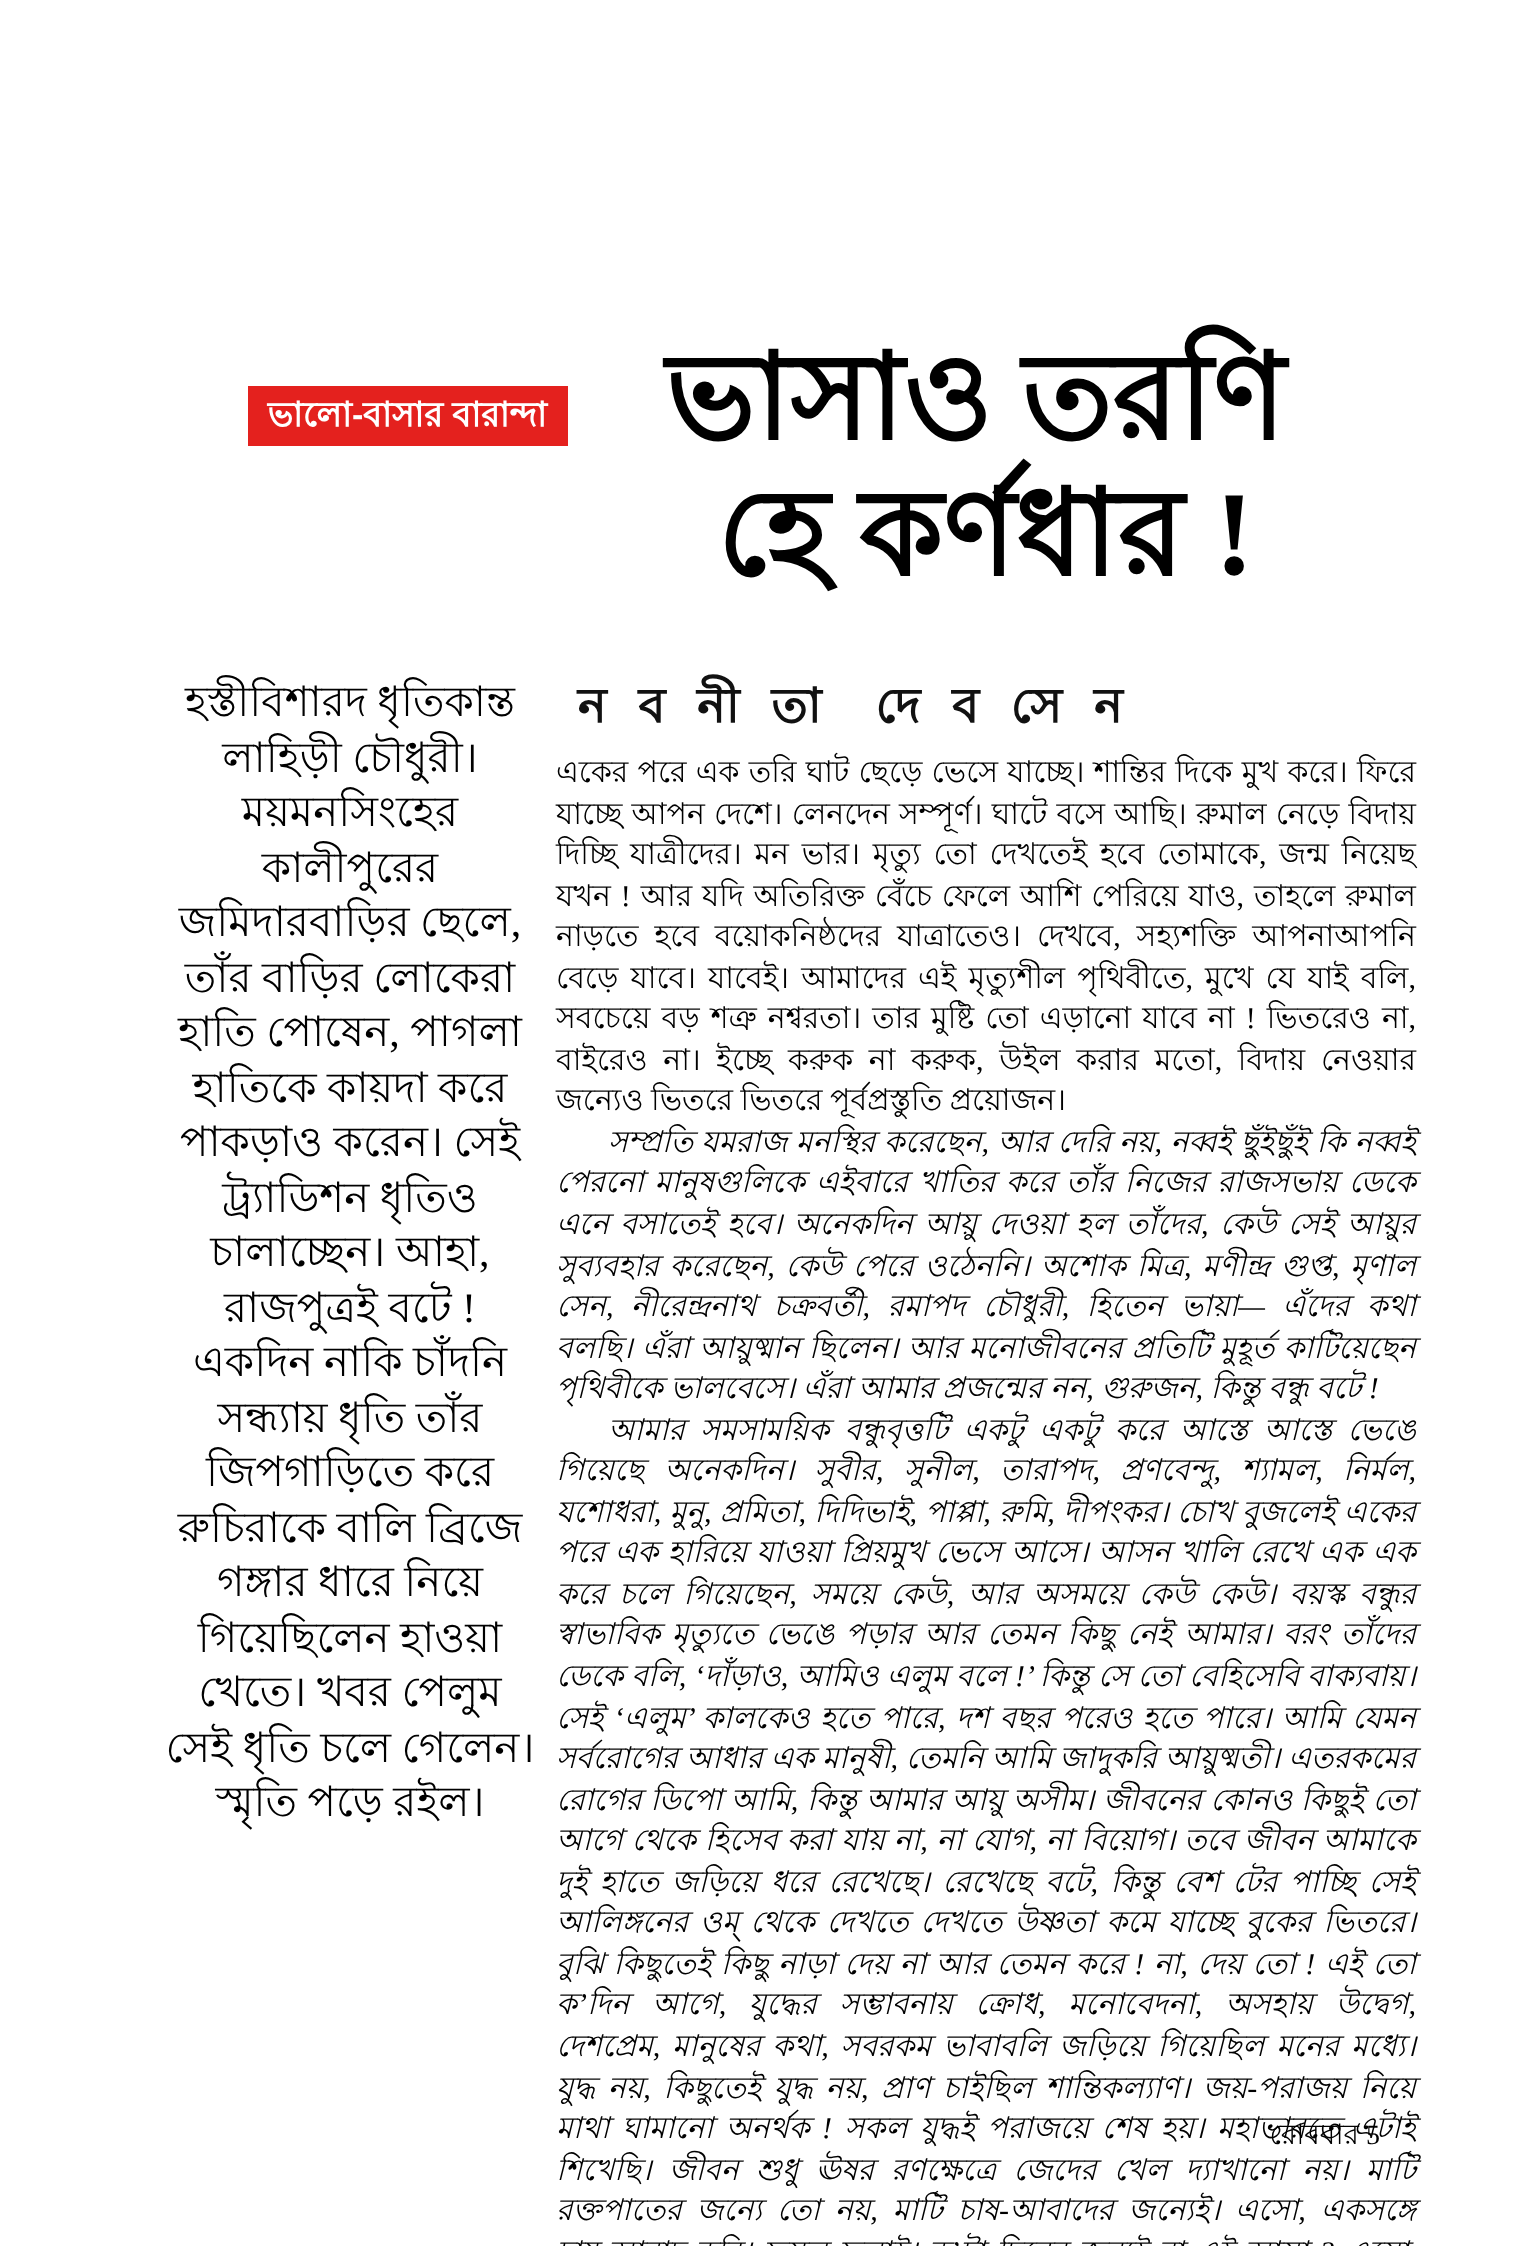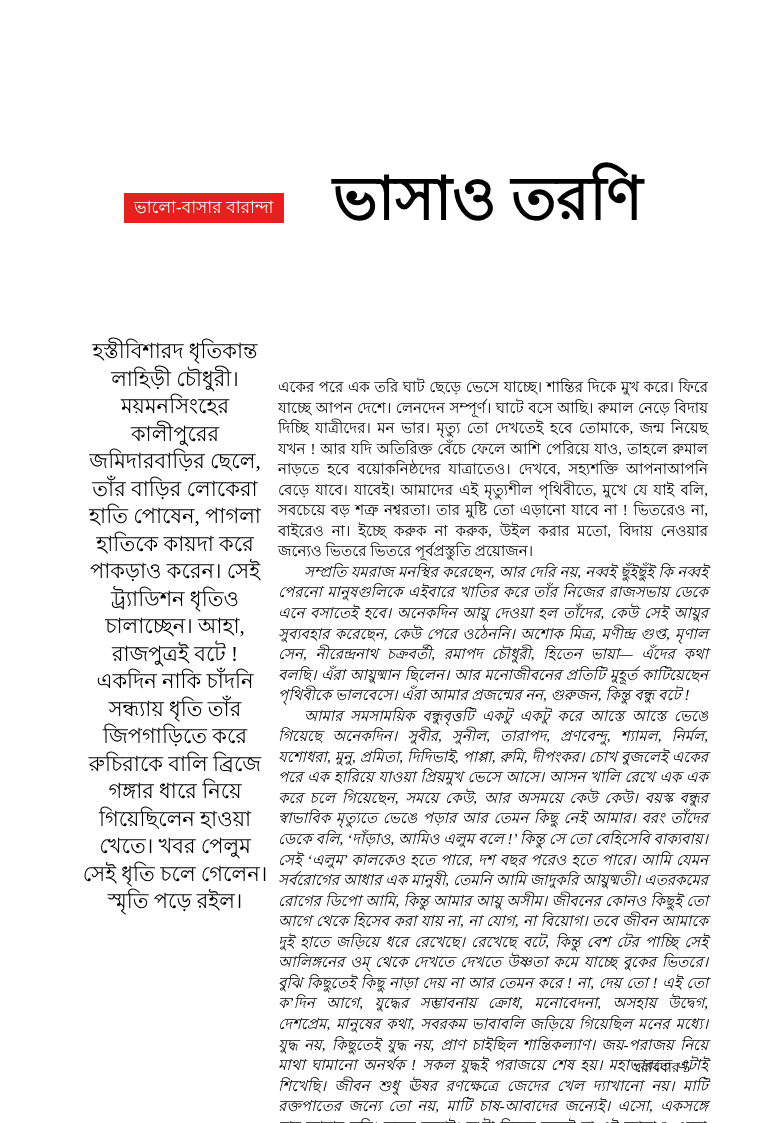--- a/index.html
+++ b/index.html
@@ -8,21 +8,21 @@
     width:770px;height:1123px;
     background:#ffffff;
     color:#000;
     font-family:"Liberation Serif","DejaVu Serif",serif;
     overflow:hidden;
   }
   .section-label{
     position:absolute;left:124px;top:193px;
     background:#e4211e;color:#ffffff;
     font-family:"Liberation Sans","DejaVu Sans",sans-serif;
-    font-size:17px;font-weight:normal;
+    font-size:17px;font-weight:bold;
     height:30px;line-height:30px;
     padding:0 10px;
     white-space:nowrap;
   }
   .headline{
     position:absolute;left:258px;top:166px;width:460px;
     font-size:60px;font-weight:700;line-height:1.13;
     letter-spacing:0px;color:#000;text-align:center;
   }
   .headline .l2{padding-left:10px;}
@@ -51,22 +51,24 @@
 </style>
 </head>
 <body>
 
 <div class="page">
 
   <div class="section-label">ভালো-বাসার বারান্দা</div>
 
   <div class="headline">
     <div class="l1">ভাসাও তরণি</div>
+    <div class="l2">হে কর্ণধার !</div>
   </div>
 
+  <div class="author">ন ব নী তা  দে ব সে ন</div>
 
   <div class="pull-quote">হস্তীবিশারদ ধৃতিকান্ত লাহিড়ী চৌধুরী। ময়মনসিংহের কালীপুরের জমিদারবাড়ির ছেলে, তাঁর বাড়ির লোকেরা হাতি পোষেন, পাগলা হাতিকে কায়দা করে পাকড়াও করেন। সেই ট্র্যাডিশন ধৃতিও চালাচ্ছেন। আহা, রাজপুত্রই বটে ! একদিন নাকি চাঁদনি সন্ধ্যায় ধৃতি তাঁর জিপগাড়িতে করে রুচিরাকে বালি ব্রিজে গঙ্গার ধারে নিয়ে গিয়েছিলেন হাওয়া খেতে। খবর পেলুম সেই ধৃতি চলে গেলেন। স্মৃতি পড়ে রইল।</div>
 
   <div class="body-col">
     <p>একের পরে এক তরি ঘাট ছেড়ে ভেসে যাচ্ছে। শান্তির দিকে মুখ করে। ফিরে যাচ্ছে আপন দেশে। লেনদেন সম্পূর্ণ। ঘাটে বসে আছি। রুমাল নেড়ে বিদায় দিচ্ছি যাত্রীদের। মন ভার। মৃত্যু তো দেখতেই হবে তোমাকে, জন্ম নিয়েছ যখন ! আর যদি অতিরিক্ত বেঁচে ফেলে আশি পেরিয়ে যাও, তাহলে রুমাল নাড়তে হবে বয়োকনিষ্ঠদের যাত্রাতেও। দেখবে, সহ্যশক্তি আপনাআপনি বেড়ে যাবে। যাবেই। আমাদের এই মৃত্যুশীল পৃথিবীতে, মুখে যে যাই বলি, সবচেয়ে বড় শত্রু নশ্বরতা। তার মুষ্টি তো এড়ানো যাবে না ! ভিতরেও না, বাইরেও না। ইচ্ছে করুক না করুক, উইল করার মতো, বিদায় নেওয়ার জন্যেও ভিতরে ভিতরে পূর্বপ্রস্তুতি প্রয়োজন।</p>
     <p>সম্প্রতি যমরাজ মনস্থির করেছেন, আর দেরি নয়, নব্বই ছুঁইছুঁই কি নব্বই পেরনো মানুষগুলিকে এইবারে খাতির করে তাঁর নিজের রাজসভায় ডেকে এনে বসাতেই হবে। অনেকদিন আয়ু দেওয়া হল তাঁদের, কেউ সেই আয়ুর সুব্যবহার করেছেন, কেউ পেরে ওঠেননি। অশোক মিত্র, মণীন্দ্র গুপ্ত, মৃণাল সেন, নীরেন্দ্রনাথ চক্রবর্তী, রমাপদ চৌধুরী, হিতেন ভায়া— এঁদের কথা বলছি। এঁরা আয়ুষ্মান ছিলেন। আর মনোজীবনের প্রতিটি মুহূর্ত কাটিয়েছেন পৃথিবীকে ভালবেসে। এঁরা আমার প্রজন্মের নন, গুরুজন, কিন্তু বন্ধু বটে !</p>
     <p>আমার সমসাময়িক বন্ধুবৃত্তটি একটু একটু করে আস্তে আস্তে ভেঙে গিয়েছে অনেকদিন। সুবীর, সুনীল, তারাপদ, প্রণবেন্দু, শ্যামল, নির্মল, যশোধরা, মুনু, প্রমিতা, দিদিভাই, পাপ্পা, রুমি, দীপংকর। চোখ বুজলেই একের পরে এক হারিয়ে যাওয়া প্রিয়মুখ ভেসে আসে। আসন খালি রেখে এক এক করে চলে গিয়েছেন, সময়ে কেউ, আর অসময়ে কেউ কেউ। বয়স্ক বন্ধুর স্বাভাবিক মৃত্যুতে ভেঙে পড়ার আর তেমন কিছু নেই আমার। বরং তাঁদের ডেকে বলি, ‘দাঁড়াও, আমিও এলুম বলে !’ কিন্তু সে তো বেহিসেবি বাক্যবায়। সেই ‘এলুম’ কালকেও হতে পারে, দশ বছর পরেও হতে পারে। আমি যেমন সর্বরোগের আধার এক মানুষী, তেমনি আমি জাদুকরি আয়ুষ্মতী। এতরকমের রোগের ডিপো আমি, কিন্তু আমার আয়ু অসীম। জীবনের কোনও কিছুই তো আগে থেকে হিসেব করা যায় না, না যোগ, না বিয়োগ। তবে জীবন আমাকে দুই হাতে জড়িয়ে ধরে রেখেছে। রেখেছে বটে, কিন্তু বেশ টের পাচ্ছি সেই আলিঙ্গনের ওম্‌ থেকে দেখতে দেখতে উষ্ণতা কমে যাচ্ছে বুকের ভিতরে। বুঝি কিছুতেই কিছু নাড়া দেয় না আর তেমন করে ! না, দেয় তো ! এই তো ক’দিন আগে, যুদ্ধের সম্ভাবনায় ক্রোধ, মনোবেদনা, অসহায় উদ্বেগ, দেশপ্রেম, মানুষের কথা, সবরকম ভাবাবলি জড়িয়ে গিয়েছিল মনের মধ্যে। যুদ্ধ নয়, কিছুতেই যুদ্ধ নয়, প্রাণ চাইছিল শান্তিকল্যাণ। জয়-পরাজয় নিয়ে মাথা ঘামানো অনর্থক ! সকল যুদ্ধই পরাজয়ে শেষ হয়। মহাভারতে এটাই শিখেছি। জীবন শুধু ঊষর রণক্ষেত্রে জেদের খেল দ্যাখানো নয়। মাটি রক্তপাতের জন্যে তো নয়, মাটি চাষ-আবাদের জন্যেই। এসো, একসঙ্গে চাষ-আবাদ করি। ফসল ফলাই। ক’টা দিনের জন্যই বা এই আসা ? এসো, আলো জ্বালি। এসো, শস্যের খেতে জল ঢালি। সময় অনন্ত নয়। শান্তির চাষ করি এসো।</p>
 
   </div>
 

